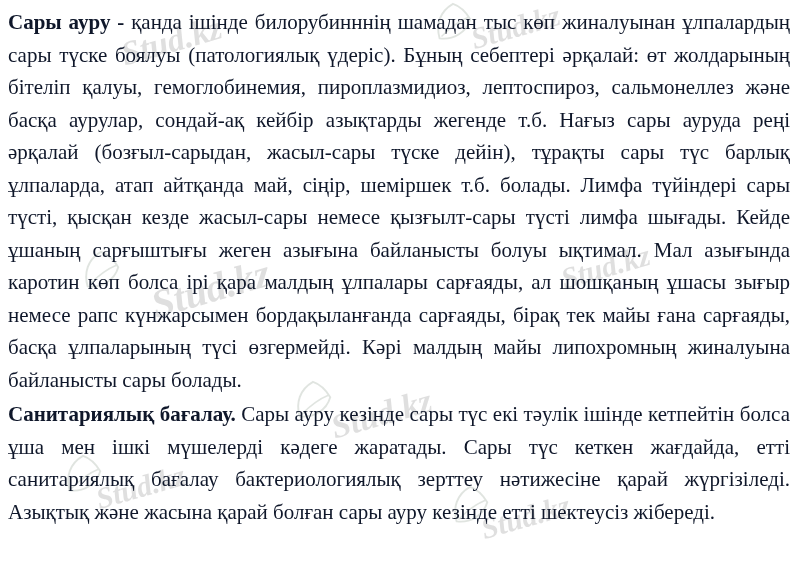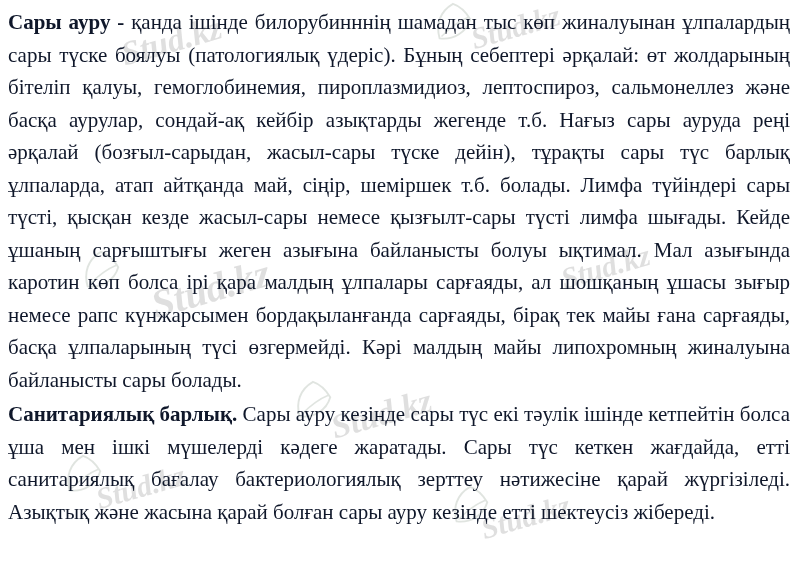--- a/index.html
+++ b/index.html
@@ -113,16 +113,16 @@
     <svg class="leaf leaf-5" viewBox="0 0 48 48">
       <path d="M24 4 C10 12 6 26 10 40 C24 42 38 34 42 20 C36 10 30 6 24 4 Z" fill="none" stroke="#9aa89a" stroke-width="2"></path>
       <path d="M12 38 C20 30 30 22 40 18" fill="none" stroke="#9aa89a" stroke-width="1.5"></path>
     </svg>
   </div>
 
   <div class="doc-text">
 
     <p class="para"><span class="bold-lead">Сары ауру - </span><span>қанда ішінде билорубинннің шамадан тыс көп жиналуынан ұлпалардың сары түске боялуы (патологиялық үдеріс). Бұның себептері әрқалай: өт жолдарының бітеліп қалуы, гемоглобинемия, пироплазмидиоз, лептоспироз, сальмонеллез және басқа аурулар, сондай-ақ кейбір азықтарды жегенде т.б. Нағыз сары ауруда реңі әрқалай (бозғыл-сарыдан, жасыл-сары түске дейін), тұрақты сары түс барлық ұлпаларда, атап айтқанда май, сіңір, шеміршек т.б. болады. Лимфа түйіндері сары түсті, қысқан кезде жасыл-сары немесе қызғылт-сары түсті лимфа шығады. Кейде ұшаның сарғыштығы жеген азығына байланысты болуы ықтимал. Мал азығында каротин көп болса ірі қара малдың ұлпалары сарғаяды, ал шошқаның ұшасы зығыр немесе рапс күнжарсымен бордақыланғанда сарғаяды, бірақ тек майы ғана сарғаяды, басқа ұлпаларының түсі өзгермейді. Кәрі малдың майы липохромның жиналуына байланысты сары болады.</span></p>
 
-    <p class="para"><span class="bold-lead">Санитариялық барлық.</span><span> Сары ауру кезінде сары түс екі тәулік ішінде кетпейтін болса ұша мен ішкі мүшелерді кәдеге жаратады. Сары түс кеткен жағдайда, етті санитариялық бағалау бактериологиялық зерттеу нәтижесіне қарай жүргізіледі. Азықтық және жасына қарай болған сары ауру кезінде етті шектеусіз жібереді.</span></p>
+    <p class="para"><span class="bold-lead">Санитариялық бағалау.</span><span> Сары ауру кезінде сары түс екі тәулік ішінде кетпейтін болса ұша мен ішкі мүшелерді кәдеге жаратады. Сары түс кеткен жағдайда, етті санитариялық бағалау бактериологиялық зерттеу нәтижесіне қарай жүргізіледі. Азықтық және жасына қарай болған сары ауру кезінде етті шектеусіз жібереді.</span></p>
 
   </div>
 </div>
 
 </body></html>

